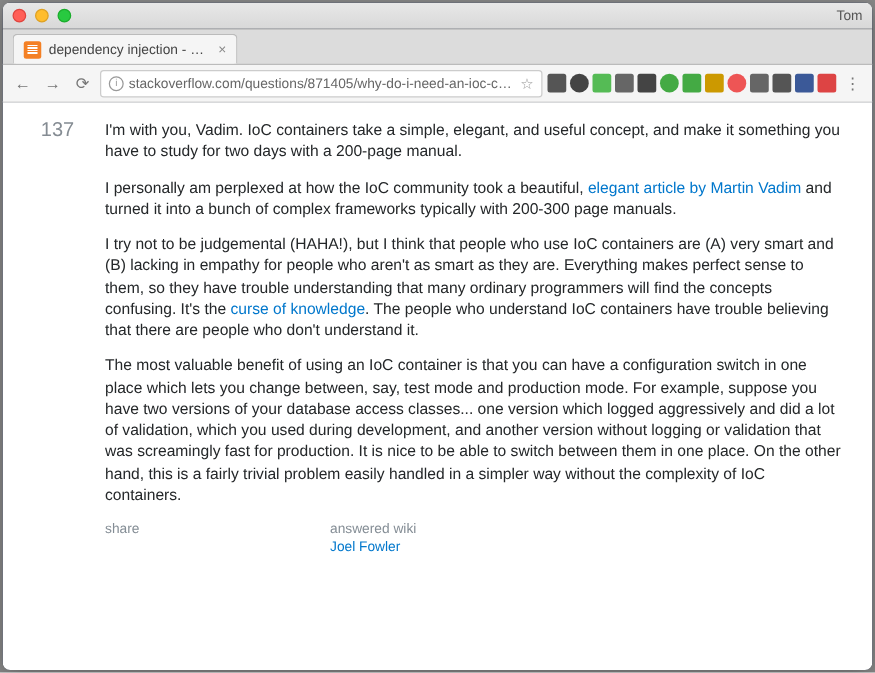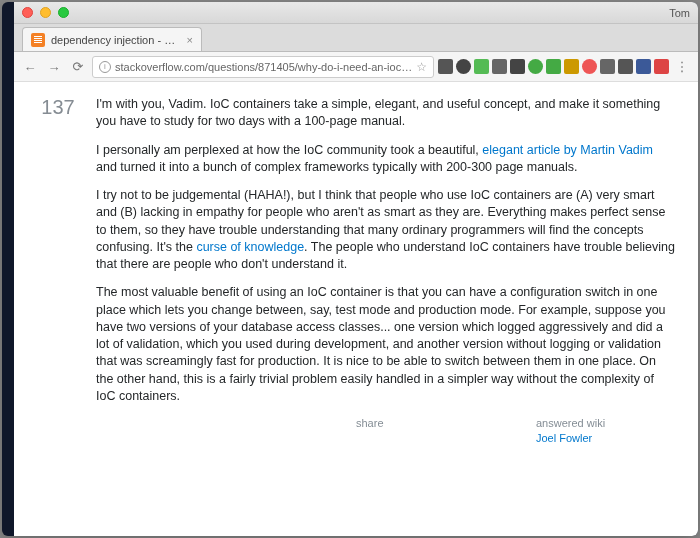--- a/index.html
+++ b/index.html
@@ -13,21 +13,20 @@
   .window {
     background: #0f172a;
     border-radius: 6px;
     width: 696px;
     height: 534px;
     margin: 2px;
     box-shadow: 0 4px 20px rgba(0,0,0,0.3);
     display: flex;
     flex-direction: column;
     overflow: hidden;
-    padding-left: 12px;
   }
   .titlebar {
     height: 22px;
     background: linear-gradient(#e8e8e8, #d8d8d8);
     border-bottom: 1px solid #c3c3c3;
     display: flex;
     align-items: center;
     padding: 0 8px;
     position: relative;
   }
@@ -93,25 +92,25 @@
   .exticons { display:flex; gap:3px; align-items:center; }
   .ext { width:15px; height:15px; border-radius:2px; display:flex; align-items:center; justify-content:center; font-size:9px; }
   .content {
     flex: 1;
     background: #fff;
     overflow: auto;
     padding: 14px 22px 10px 22px;
   }
   .answer { display: flex; gap: 16px; }
   .votecol { width: 44px; text-align: center; }
-  .votenum { font-size: 20px; color: #858c93; }
+  .votenum { font-size: 16px; color: #858c93; }
   .postbody { flex: 1; font-size: 12.5px; line-height: 1.38; color: #242729; }
   .postbody p { margin-bottom: 11px; }
   .postbody a { color: #07c; text-decoration: none; }
-  .postmeta { display: flex; margin-top: 6px; font-size: 11px; color: #848d95; justify-content: flex-end; }
+  .postmeta { display: flex; margin-top: 6px; font-size: 11px; color: #848d95; }
   .postmeta .share { flex: 0 0 180px; color:#848d95; }
   .postmeta .answered { flex: 0 0 180px; }
   .postmeta .answered a { color: #07c; }
   .postmeta .wiki { flex: 0 0 140px; }
   .postmeta .wiki a { color: #07c; }
 </style>
 </head>
 <body>
 
 <div class="window">
@@ -159,21 +158,21 @@
       <div class="navbtn">⋮</div>
     </div>
   </div>
 
   <div class="content">
     <div class="answer">
       <div class="votecol">
         <div class="votenum">137</div>
       </div>
       <div class="postbody">
-        <p>I'm with you, Vadim. IoC containers take a simple, elegant, and useful concept, and make it something you have to study for two days with a 100-page manual.</p>
+        <p>I'm with you, Vadim. IoC containers take a simple, elegant, and useful concept, and make it something you have to study for two days with a 200-page manual.</p>
         <p>
           <span>I personally am perplexed at how the IoC community took a beautiful, </span><a href="#">elegant article by Martin Vadim</a><span> and turned it into a bunch of complex frameworks typically with 200-300 page manuals.</span>
         </p>
         <p>
           <span>I try not to be judgemental (HAHA!), but I think that people who use IoC containers are (A) very smart and (B) lacking in empathy for people who aren't as smart as they are. Everything makes perfect sense to them, so they have trouble understanding that many ordinary programmers will find the concepts confusing. It's the </span><a href="#">curse of knowledge</a><span>. The people who understand IoC containers have trouble believing that there are people who don't understand it.</span>
         </p>
         <p>The most valuable benefit of using an IoC container is that you can have a configuration switch in one place which lets you change between, say, test mode and production mode. For example, suppose you have two versions of your database access classes... one version which logged aggressively and did a lot of validation, which you used during development, and another version without logging or validation that was screamingly fast for production. It is nice to be able to switch between them in one place. On the other hand, this is a fairly trivial problem easily handled in a simpler way without the complexity of IoC containers.</p>
 
         <div class="postmeta">
           <div class="share">share</div>

